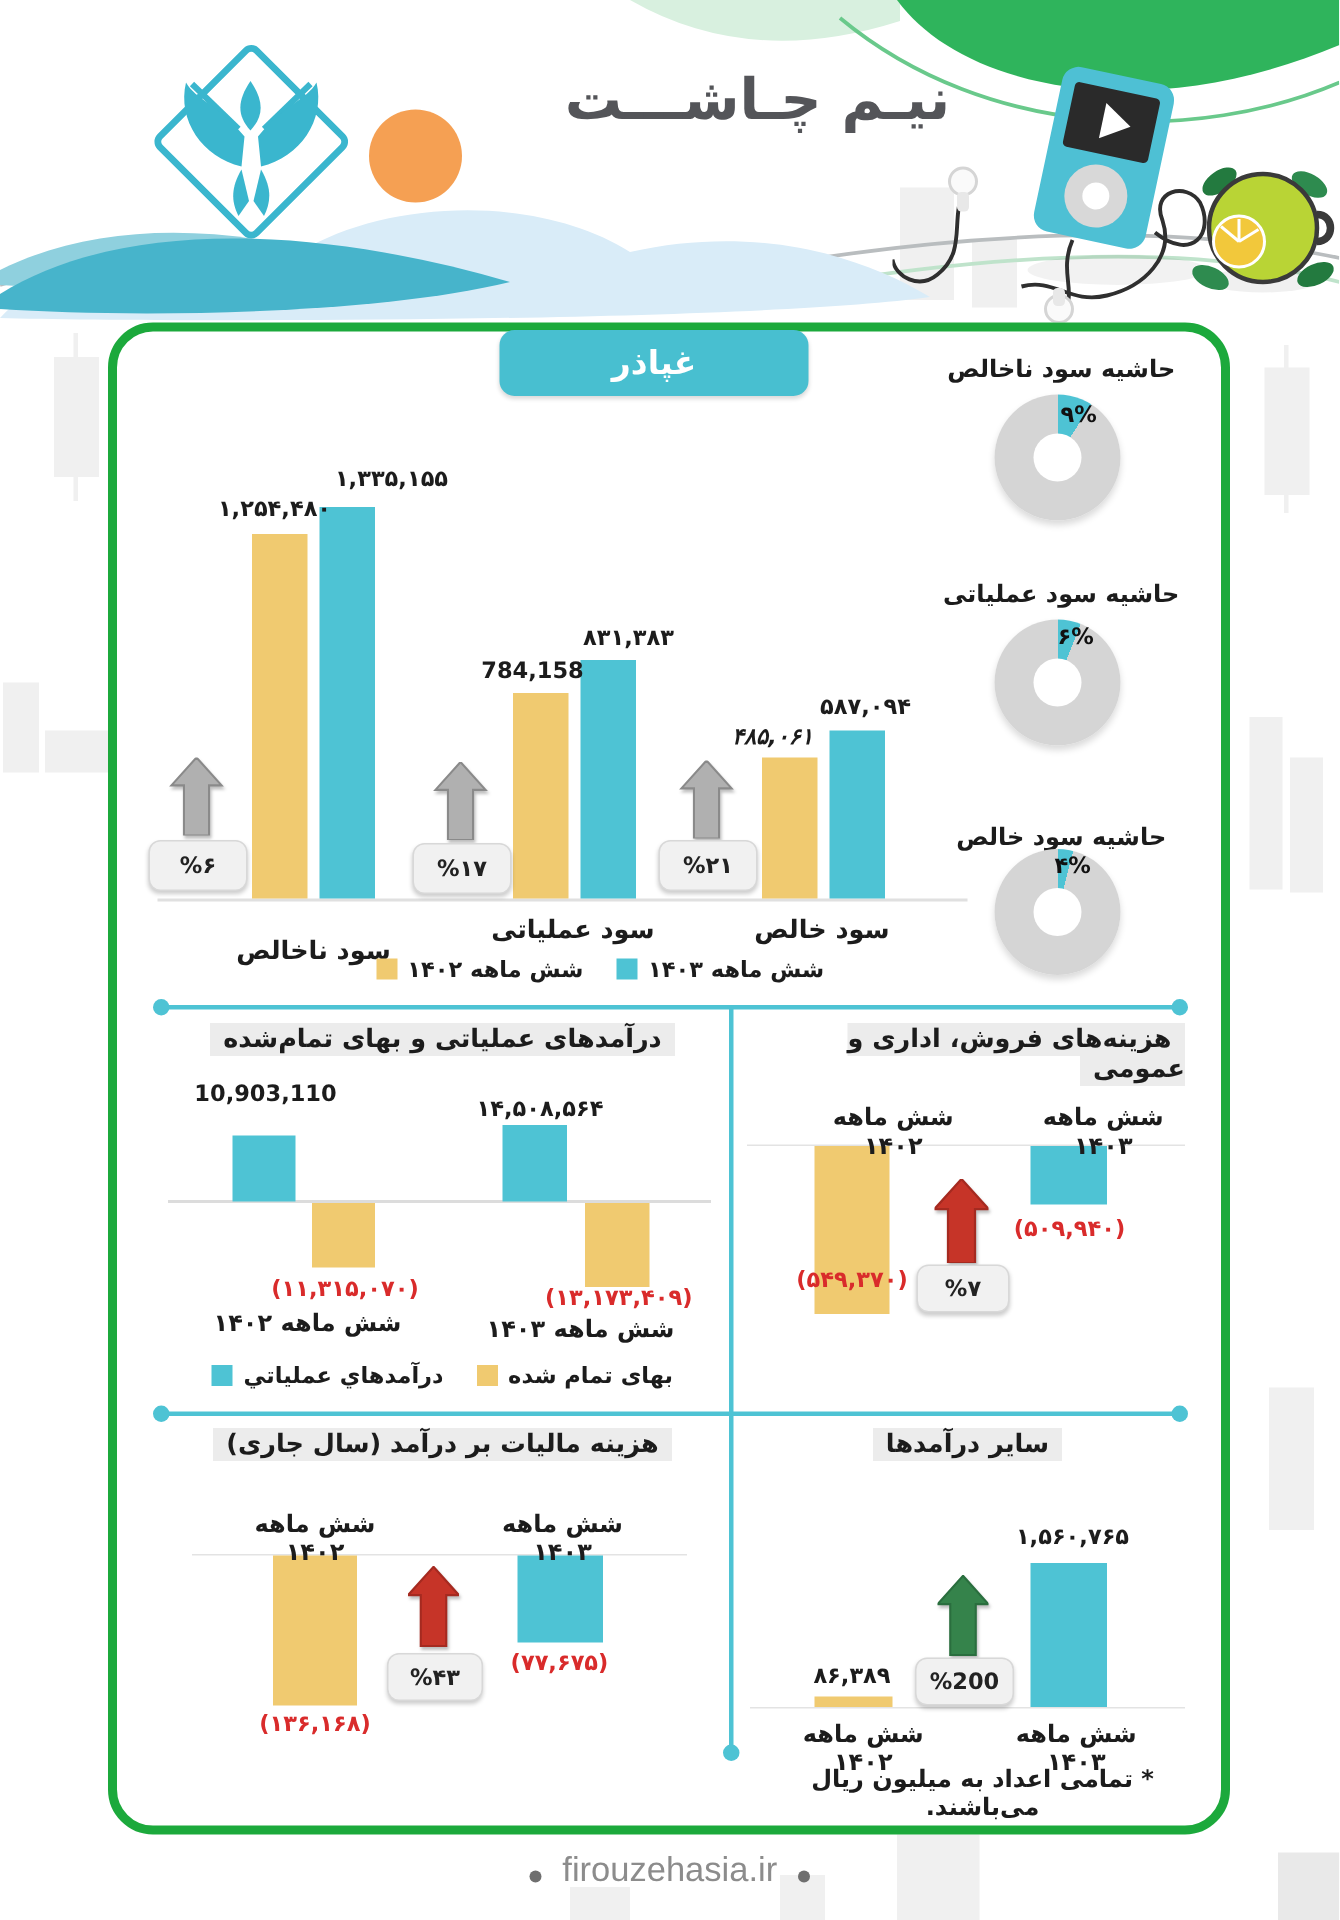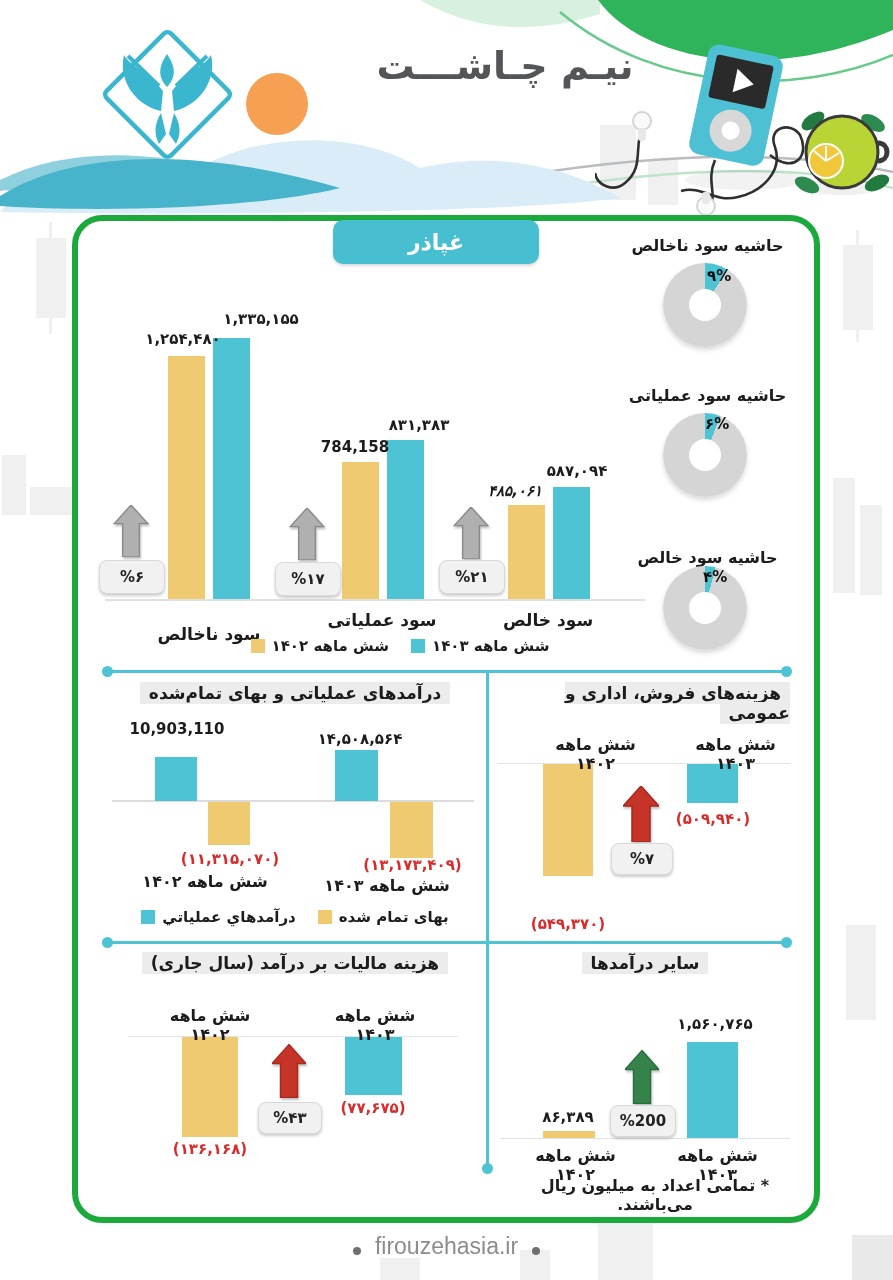--- a/index.html
+++ b/index.html
@@ -241,21 +241,21 @@
     </div>
   </div>
 
   <div class="stitle" dir="rtl" style="left:500px;top:683px;width:290px;text-align:right;">
     <span>هزینه‌های فروش، اداری و عمومی</span>
   </div>
   <div class="ylab" dir="rtl" style="left:538px;top:735px;width:115px;">شش ماهه ۱۴۰۲</div>
   <div class="ylab" dir="rtl" style="left:678px;top:735px;width:115px;">شش ماهه ۱۴۰۳</div>
   <div class="axis" style="left:498px;top:763px;width:292px;height:1px;background:#E3E3E3;"></div>
   <div class="bar yellow" style="left:543px;top:764px;width:50px;height:112px;"></div>
-  <div class="valr" dir="ltr" style="left:512px;top:915px;width:112px;">(۵۴۹,۳۷۰)</div>
+  <div class="valr" dir="ltr" style="left:512px;top:844px;width:112px;">(۵۴۹,۳۷۰)</div>
   <div class="bar teal" style="left:687px;top:764px;width:51px;height:39px;"></div>
   <div class="valr" dir="ltr" style="left:657px;top:810px;width:112px;">(۵۰۹,۹۴۰)</div>
   <svg class="arrow" style="left:623px;top:786px;" width="36" height="56" viewBox="0 0 36 56">
     <path d="M18 0 L36 20 L27 20 L27 56 L9 56 L9 20 L0 20 Z" fill="#C63428" stroke="#A52A20" stroke-width="1.5"></path>
   </svg>
   <div class="pill" dir="ltr" style="left:611px;top:843px;width:60px;height:30px;">%۷</div>
 
   <div class="stitle" dir="rtl" style="left:128px;top:953px;width:334px;">
     <span>هزینه مالیات بر درآمد (سال جاری)</span>
   </div>

